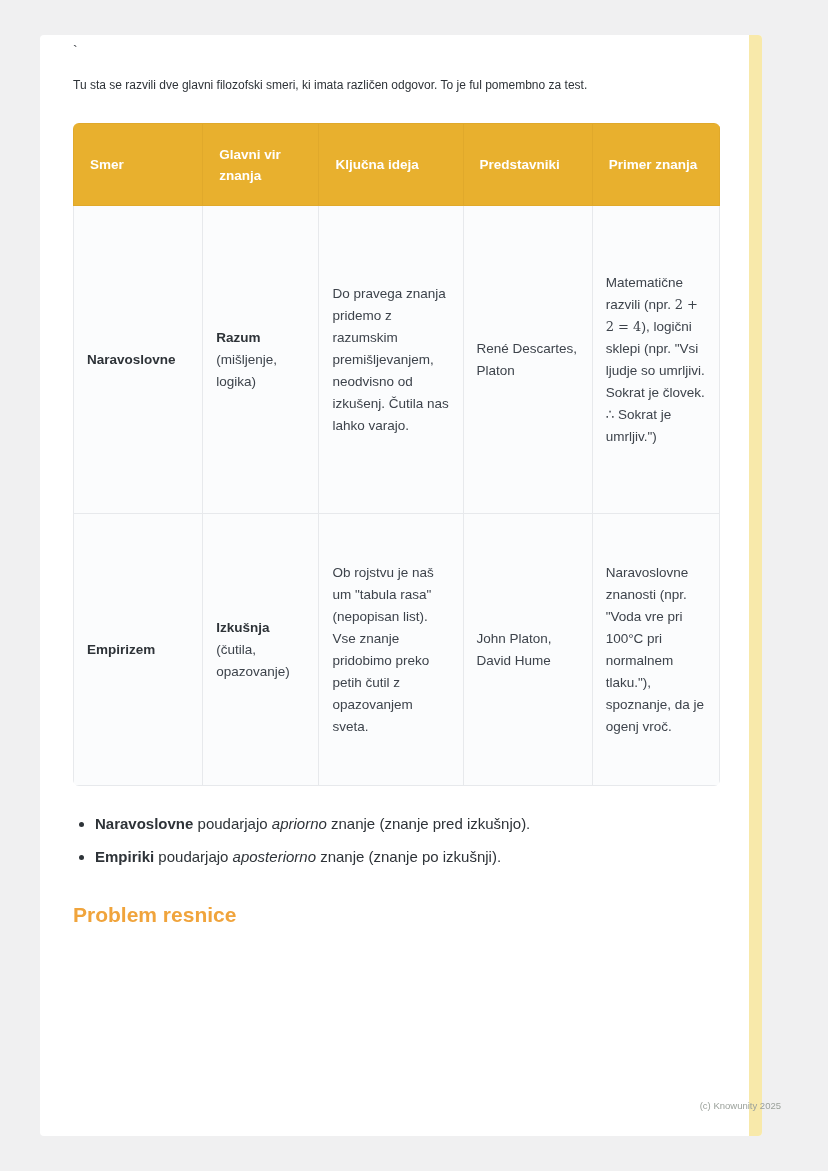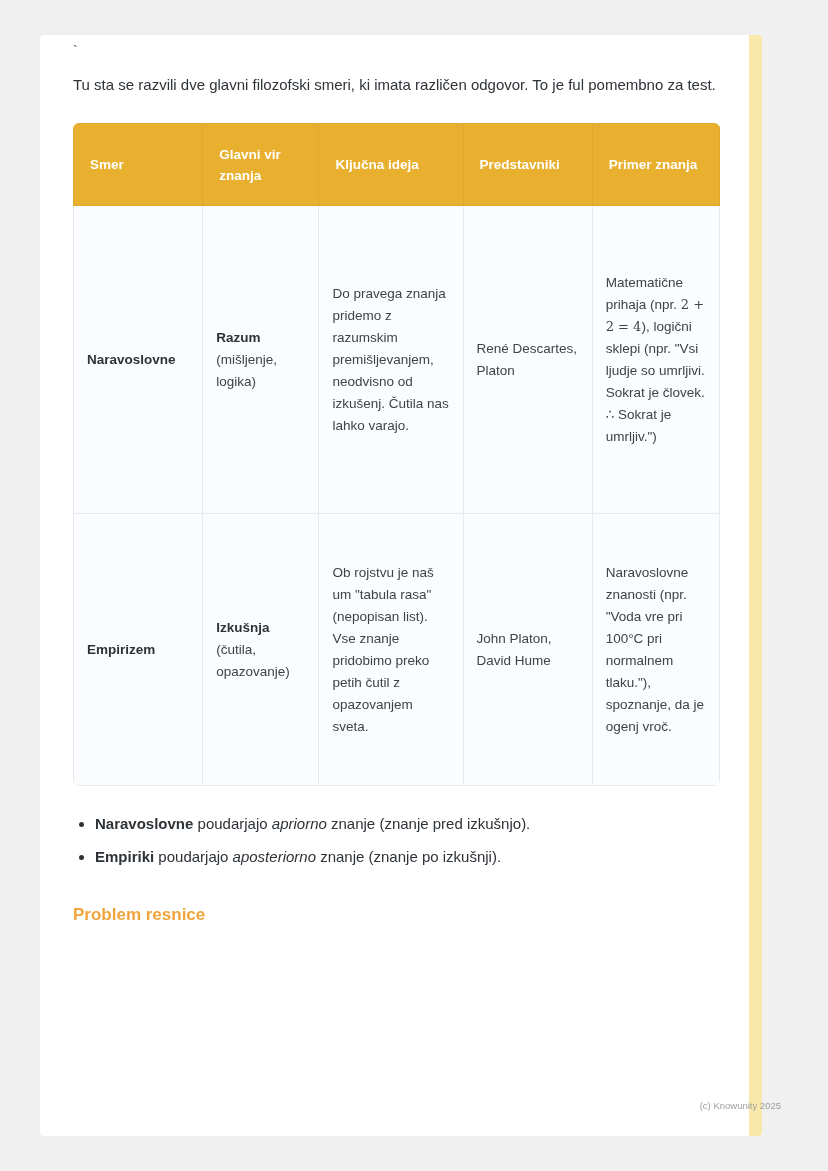--- a/index.html
+++ b/index.html
@@ -45,21 +45,21 @@
   h1.page-title {
     margin: 38px 0 0 0;
     font-size: 22px;
     line-height: 27px;
     font-weight: 700;
     color: #f0a43c;
     letter-spacing: 0.1px;
   }
   p.body-para {
     margin: 14px 0 0 0;
-    font-size: 15px;
+    font-size: 12px;
     line-height: 24px;
     text-align: justify;
     color: #2e3338;
   }
   .table-wrap {
     margin-top: 26px;
     border-radius: 6px;
     overflow: hidden;
   }
   table.cmp-table {
@@ -104,21 +104,21 @@
   ul.key-points li {
     font-size: 15px;
     line-height: 23px;
     margin: 0 0 10px 0;
     color: #2e3338;
   }
   .b { font-weight: 700; }
   .i { font-style: italic; }
   h2.section-title {
     margin: 34px 0 16px 0;
-    font-size: 17px;
+    font-size: 21px;
     line-height: 25px;
     font-weight: 700;
     color: #f0a43c;
   }
   .footer-credit {
     position: absolute;
     bottom: 25px;
     right: -19px;
     font-size: 9.5px;
     color: #9ba19b;
@@ -159,21 +159,21 @@
         </thead>
         <tbody>
           <tr class="row-racionalizem">
             <td><span class="cell-bold">Naravoslovne</span></td>
             <td>
                 <div class="cell-bold">Razum</div>
                 <div>(mišljenje, logika)</div>
               </td>
             <td>Do pravega znanja pridemo z razumskim premišljevanjem, neodvisno od izkušenj. Čutila nas lahko varajo.</td>
             <td>René Descartes, Platon</td>
-            <td><span>Matematične prihaja (npr. </span><span class="math">2 + 2 = 4</span><span>), logični sklepi (npr. "Vsi ljudje so umrljivi. Sokrat je človek. ∴ Sokrat je umrljiv.")</span></td>
+            <td><span>Matematične razvili (npr. </span><span class="math">2 + 2 = 4</span><span>), logični sklepi (npr. "Vsi ljudje so umrljivi. Sokrat je človek. ∴ Sokrat je umrljiv.")</span></td>
           </tr>
           <tr class="row-empirizem">
             <td><span class="cell-bold">Empirizem</span></td>
             <td>
                 <div class="cell-bold">Izkušnja</div>
                 <div>(čutila, opazovanje)</div>
               </td>
             <td>Ob rojstvu je naš um "tabula rasa" (nepopisan list). Vse znanje pridobimo preko petih čutil z opazovanjem sveta.</td>
             <td>John Platon, David Hume</td>
             <td>Naravoslovne znanosti (npr. "Voda vre pri 100°C pri normalnem tlaku."), spoznanje, da je ogenj vroč.</td>

